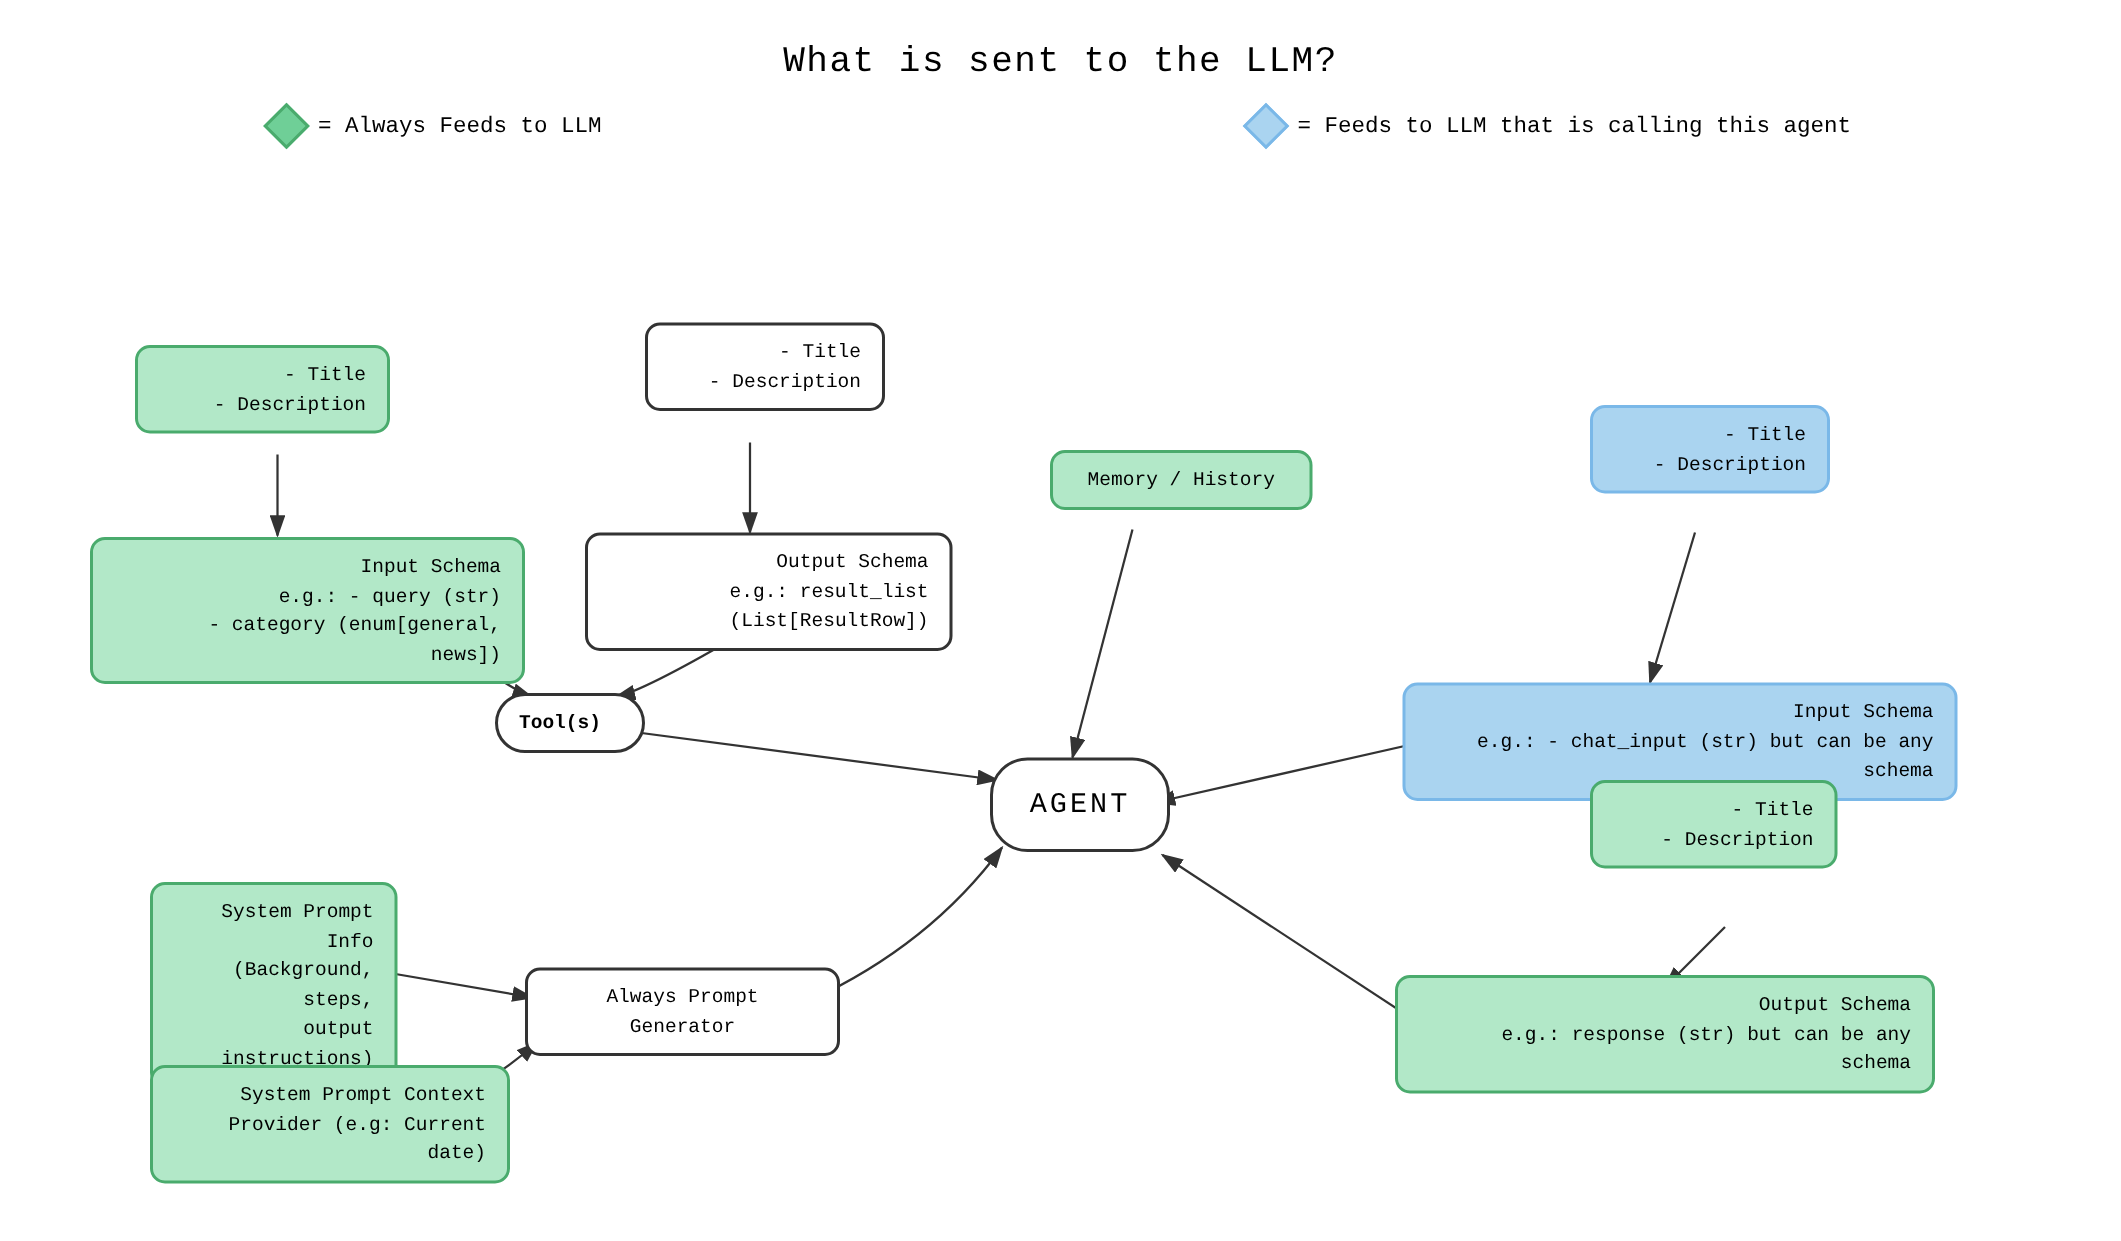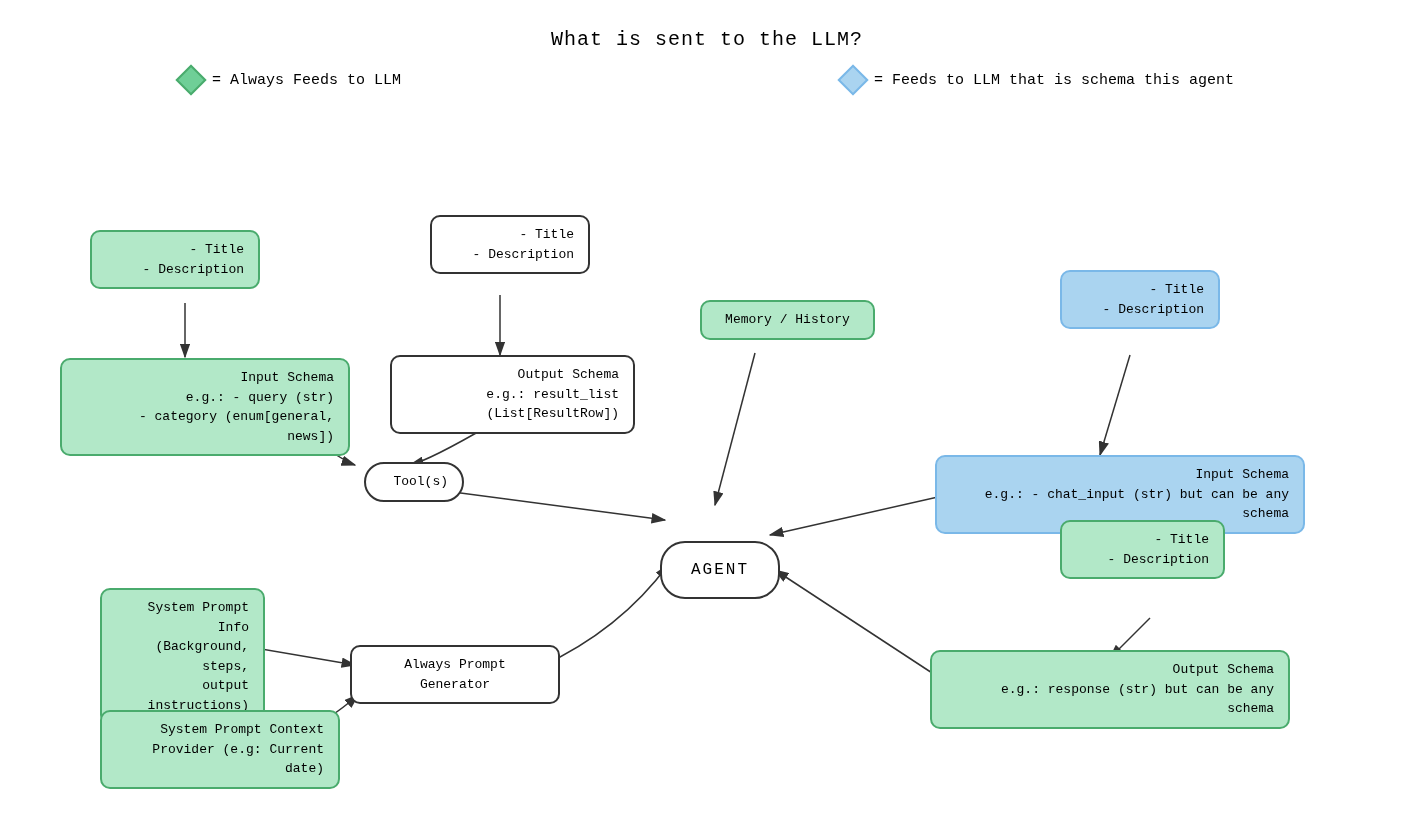--- a/index.html
+++ b/index.html
@@ -7,21 +7,21 @@
       background: #fff;
       font-family: 'Courier New', Courier, monospace;
       width: 1414px;
       height: 827px;
       overflow: hidden;
       position: relative;
     }
 
     .page-title {
       text-align: center;
-      font-size: 20px;
+      font-size: 24px;
       font-weight: normal;
       padding-top: 28px;
       font-family: 'Courier New', Courier, monospace;
       letter-spacing: 1px;
     }
 
     .legend {
       display: flex;
       justify-content: space-between;
       padding: 18px 180px 0 180px;
@@ -131,49 +131,49 @@
 
 <h1 class="page-title">What is sent to the LLM?</h1>
 
 <div class="legend">
   <div class="legend-item">
     <span class="diamond diamond-green"></span>
     <span>= Always Feeds to LLM</span>
   </div>
   <div class="legend-item">
     <span class="diamond diamond-blue"></span>
-    <span>= Feeds to LLM that is schema this agent</span>
+    <span>= Feeds to LLM that is calling this agent</span>
   </div>
 </div>
 
 <div class="node node-green" style="left: 90px; top: 230px; width: 170px;">
   <span>- Title<br>- Description</span>
 </div>
 
 <div class="node node-green" style="left: 60px; top: 358px; width: 290px;">
   <span>Input Schema<br>&nbsp;&nbsp;e.g.: - query (str)<br>&nbsp;&nbsp;&nbsp;&nbsp;&nbsp;&nbsp;&nbsp;&nbsp;- category (enum[general, news])</span>
 </div>
 
 <div class="node node-white" style="left: 430px; top: 215px; width: 160px;">
   <span>- Title<br>- Description</span>
 </div>
 
 <div class="node node-white" style="left: 390px; top: 355px; width: 245px;">
   <span>Output Schema<br>&nbsp;&nbsp;e.g.: result_list (List[ResultRow])</span>
 </div>
 
-<div class="node node-white-rounded" style="left: 364px; top: 462px; width: 100px; text-align: right; border-radius: 20px;">
+<div class="node node-white-rounded" style="left: 330px; top: 462px; width: 100px; text-align: left; border-radius: 20px; font-weight: bold;">
   <span>Tool(s)</span>
 </div>
 
 <div class="node node-green" style="left: 700px; top: 300px; width: 175px; text-align: center;">
   <span>Memory / History</span>
 </div>
 
-<div class="node node-white-rounded" style="left: 660px; top: 505px; width: 120px; text-align: center; border-radius: 25px; padding: 15px 14px; font-size: 16px; letter-spacing: 2px; margin-top: 36px;">
+<div class="node node-white-rounded" style="left: 660px; top: 505px; width: 120px; text-align: center; border-radius: 25px; padding: 15px 14px; font-size: 19px; letter-spacing: 2px;">
   <span>AGENT</span>
 </div>
 
 <div class="node node-green" style="left: 100px; top: 588px; width: 165px;">
   <span>System Prompt Info<br>(Background, steps,<br>output instructions)</span>
 </div>
 
 <div class="node node-white" style="left: 350px; top: 645px; width: 210px; text-align: center;">
   <span>Always Prompt Generator</span>
 </div>

